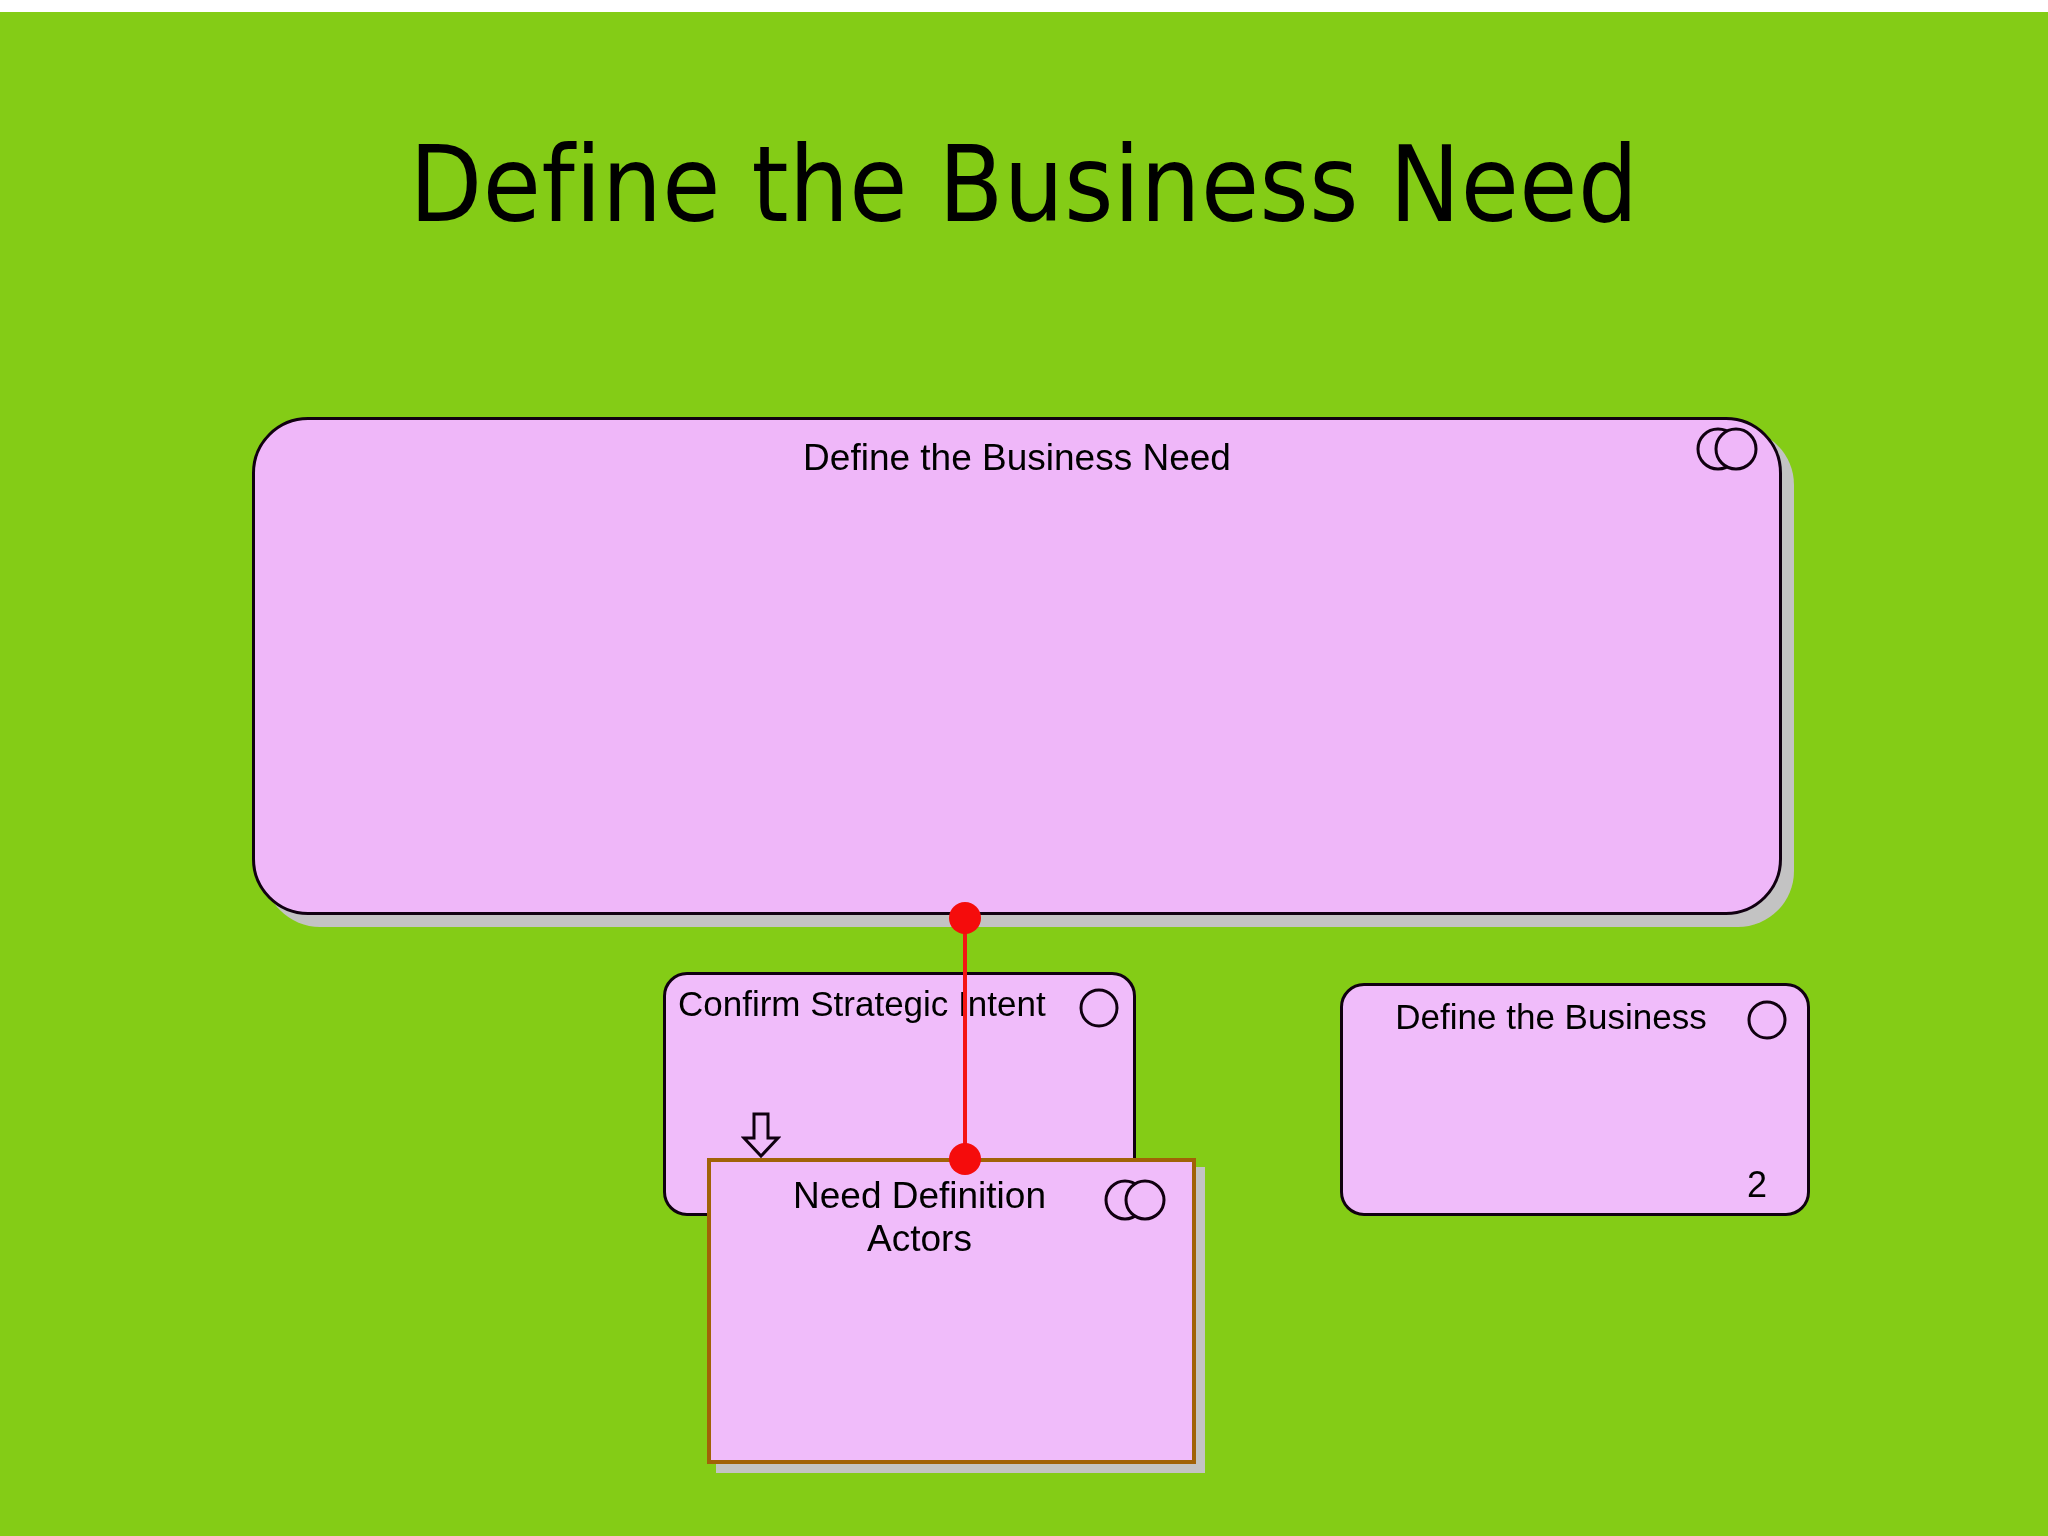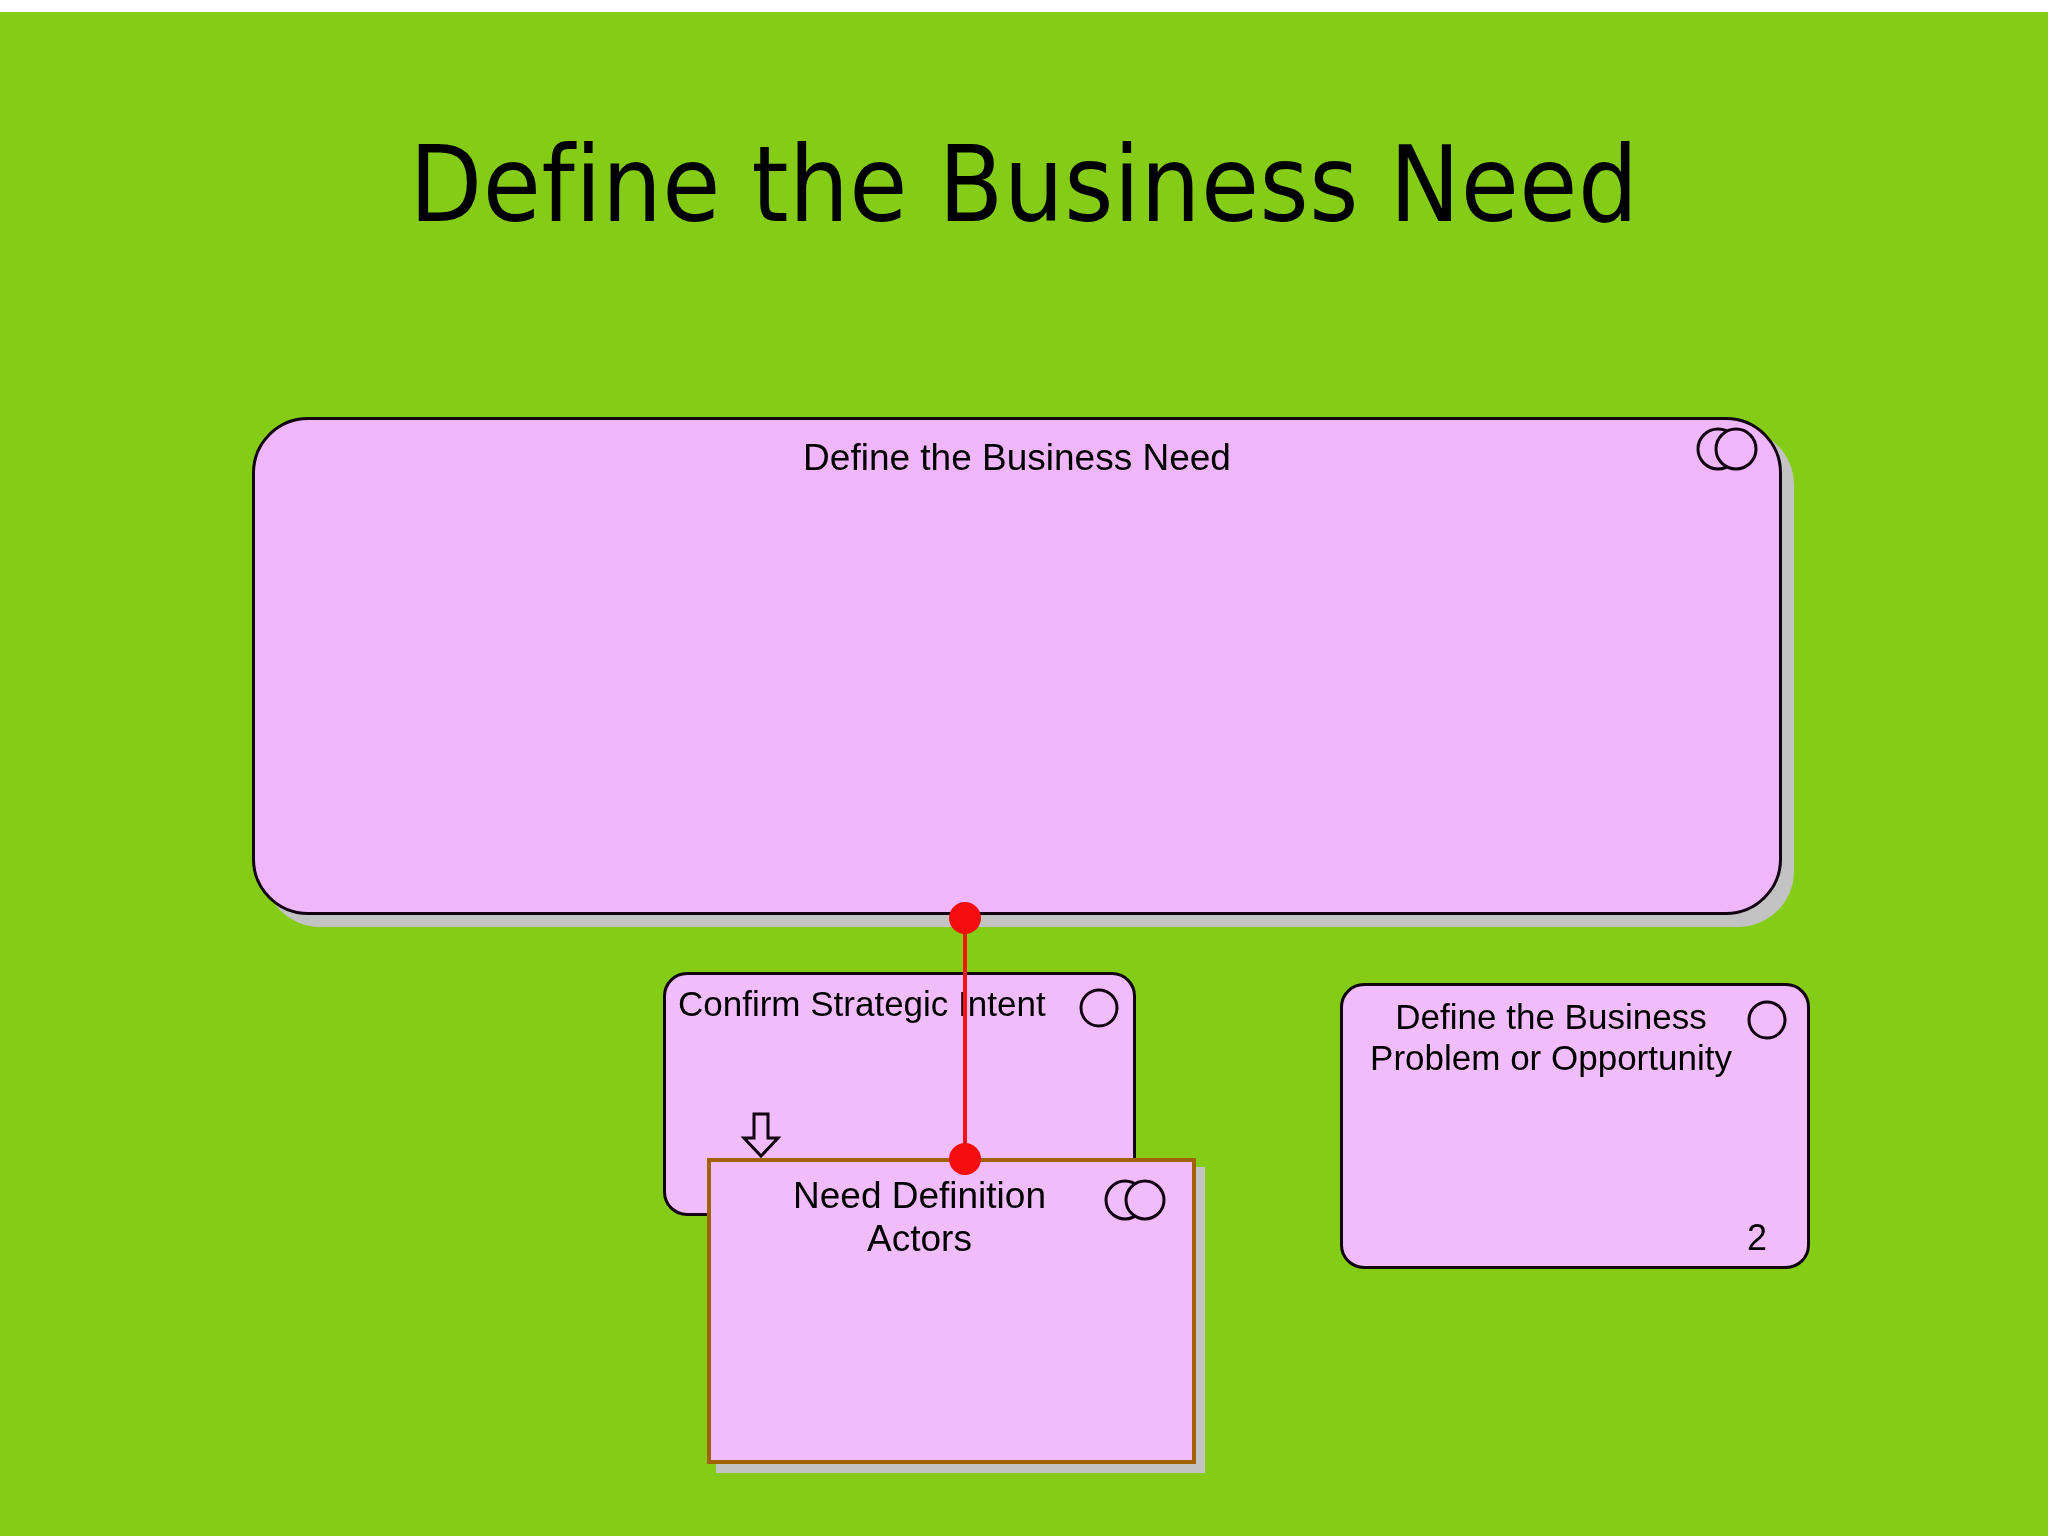--- a/index.html
+++ b/index.html
@@ -145,21 +145,21 @@
     top: 8px;
     text-align: left;
     padding-left: 6px;
   }
   #activity-1-icon { right: 14px; top: 13px; }
 
   #activity-2 {
     left: 1085px;
     top: 563px;
     width: 470px;
-    height: 286px;
+    height: 233px;
   }
   #activity-2 .activity-label { top: 10px; left: 8px; right: 56px; }
   #activity-2-icon { right: 20px; top: 14px; }
 
   
   #actor-box-shadow {
     left: 716px;
     top: 1155px;
     width: 489px;
     height: 306px;
@@ -240,21 +240,20 @@
       <div class="activity-label">Confirm Strategic Intent</div>
       <div class="activity-number">1</div>
       <svg class="icon-one-circle" id="activity-1-icon" viewBox="0 0 40 40">
         <circle cx="20" cy="20" r="18" fill="#f0bcfa" stroke="#100010" stroke-width="3"></circle>
       </svg>
     </div>
 
     <div class="activity-box" id="activity-2">
       <div class="activity-label">
         <div>Define the Business</div>
-        <div>Problem or Opportunity</div>
       </div>
       <div class="activity-number">2</div>
       <svg class="icon-one-circle" id="activity-2-icon" viewBox="0 0 40 40">
         <circle cx="20" cy="20" r="18" fill="#f0bcfa" stroke="#100010" stroke-width="3"></circle>
       </svg>
     </div>
   </div>
 
   <svg class="icon-two-circles" id="main-container-icon" viewBox="0 0 62 48">
     <circle cx="22" cy="24" r="20" fill="#efb7f9" stroke="#100010" stroke-width="3"></circle>

